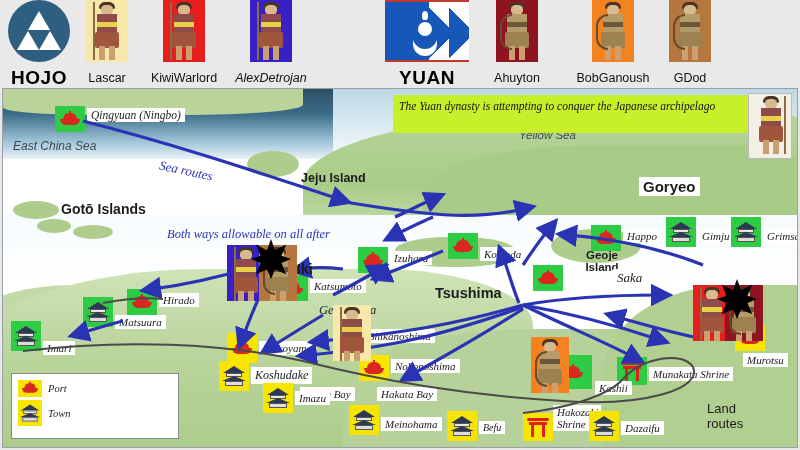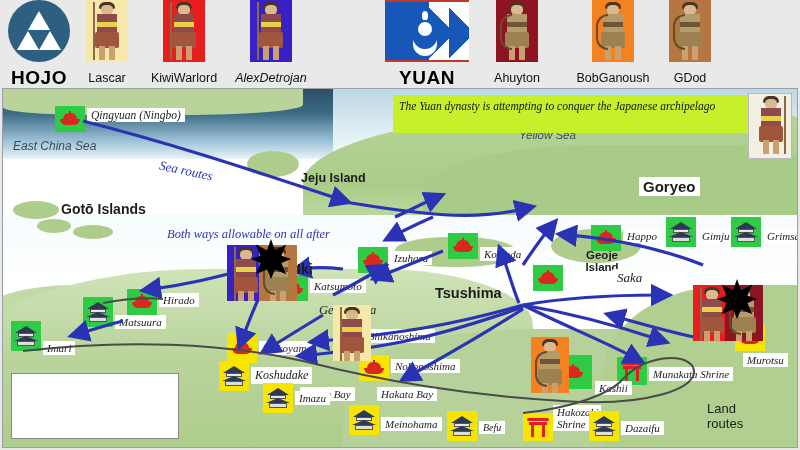--- a/index.html
+++ b/index.html
@@ -760,15 +760,38 @@
         <div class="sash"></div>
         <div class="skirt"></div>
       <div class="legL"></div>
         <div class="legR"></div>
         <div class="bow"></div>
       </div>
   </div>
   <div class="battle-star" style="left:714px;top:190px;"></div>
 
   <div id="legend">
+    <div class="lg-col" style="left:6px;top:4px;">
+      <div class="lg-row">
+        <div class="lg-sw y">
+          <div class="icon-port" style="transform:scale(0.8);">
+              <div class="sail"></div>
+              <div class="mast"></div>
+              <div class="hull"></div>
+            </div>
+        </div>
+        <div class="lg-tx">Port</div>
+      </div>
+      <div class="lg-row" style="height:30px;">
+        <div class="lg-sw y" style="height:26px;">
+          <div class="icon-town" style="transform:scale(0.85);">
+              <div class="roof1"></div>
+              <div class="body1"></div>
+              <div class="roof2"></div>
+              <div class="body2"></div>
+            </div>
+        </div>
+        <div class="lg-tx">Town</div>
+      </div>
+    </div>
   </div>
 
 </div>
 
 </body></html>

